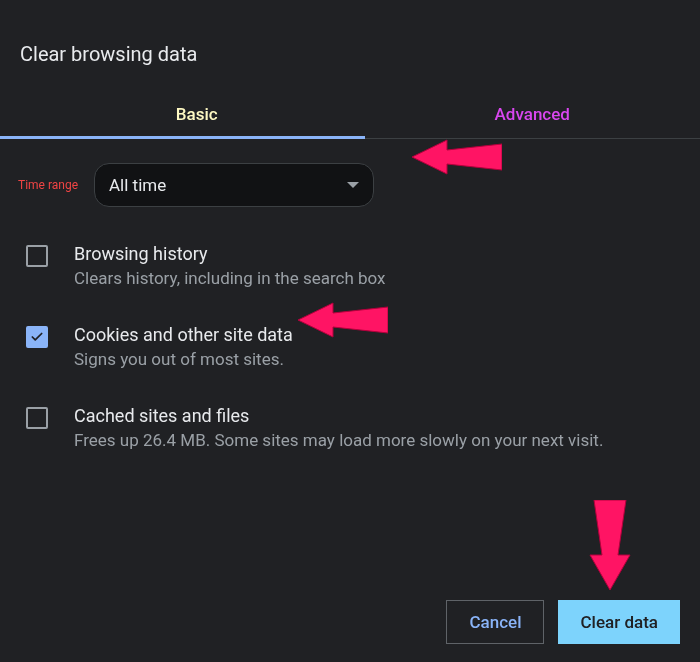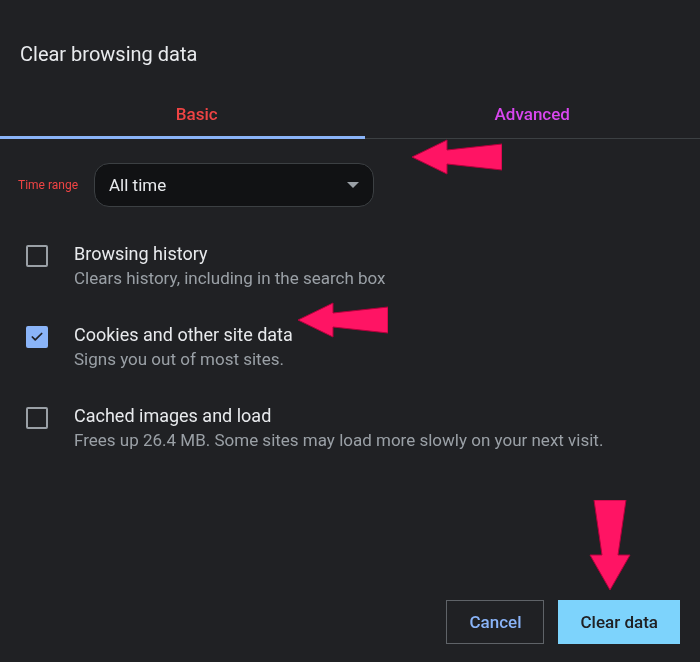--- a/index.html
+++ b/index.html
@@ -27,21 +27,21 @@
     flex: 1;
     text-align: center;
     padding: 14px 0;
     font-size: 17px;
     font-weight: 500;
     cursor: pointer;
     position: relative;
     color: #d946ef;
   }
   .tab.active {
-    color: #ef4444;
+    color: #fef9c3;
     padding-left: 29px;
   }
   .tab.active::after {
     content: "";
     position: absolute;
     left: 0; right: 0; bottom: -1px;
     height: 3px;
     background: #8ab4f8;
   }
   .time-row {
@@ -180,21 +180,21 @@
       <div class="opt-title">Cookies and other site data</div>
       <div class="opt-desc">Signs you out of most sites.</div>
     </div>
   </div>
 
   <div class="opt">
     <div class="cb">
       
     </div>
     <div class="opt-text">
-      <div class="opt-title">Cached images and load</div>
+      <div class="opt-title">Cached sites and files</div>
       <div class="opt-desc">Frees up 26.4 MB. Some sites may load more slowly on your next visit.</div>
     </div>
   </div>
 
 </div>
 
 <div class="footer">
   <div class="btn btn-cancel">Cancel</div>
   <div class="btn btn-primary">Clear data</div>
 </div>

